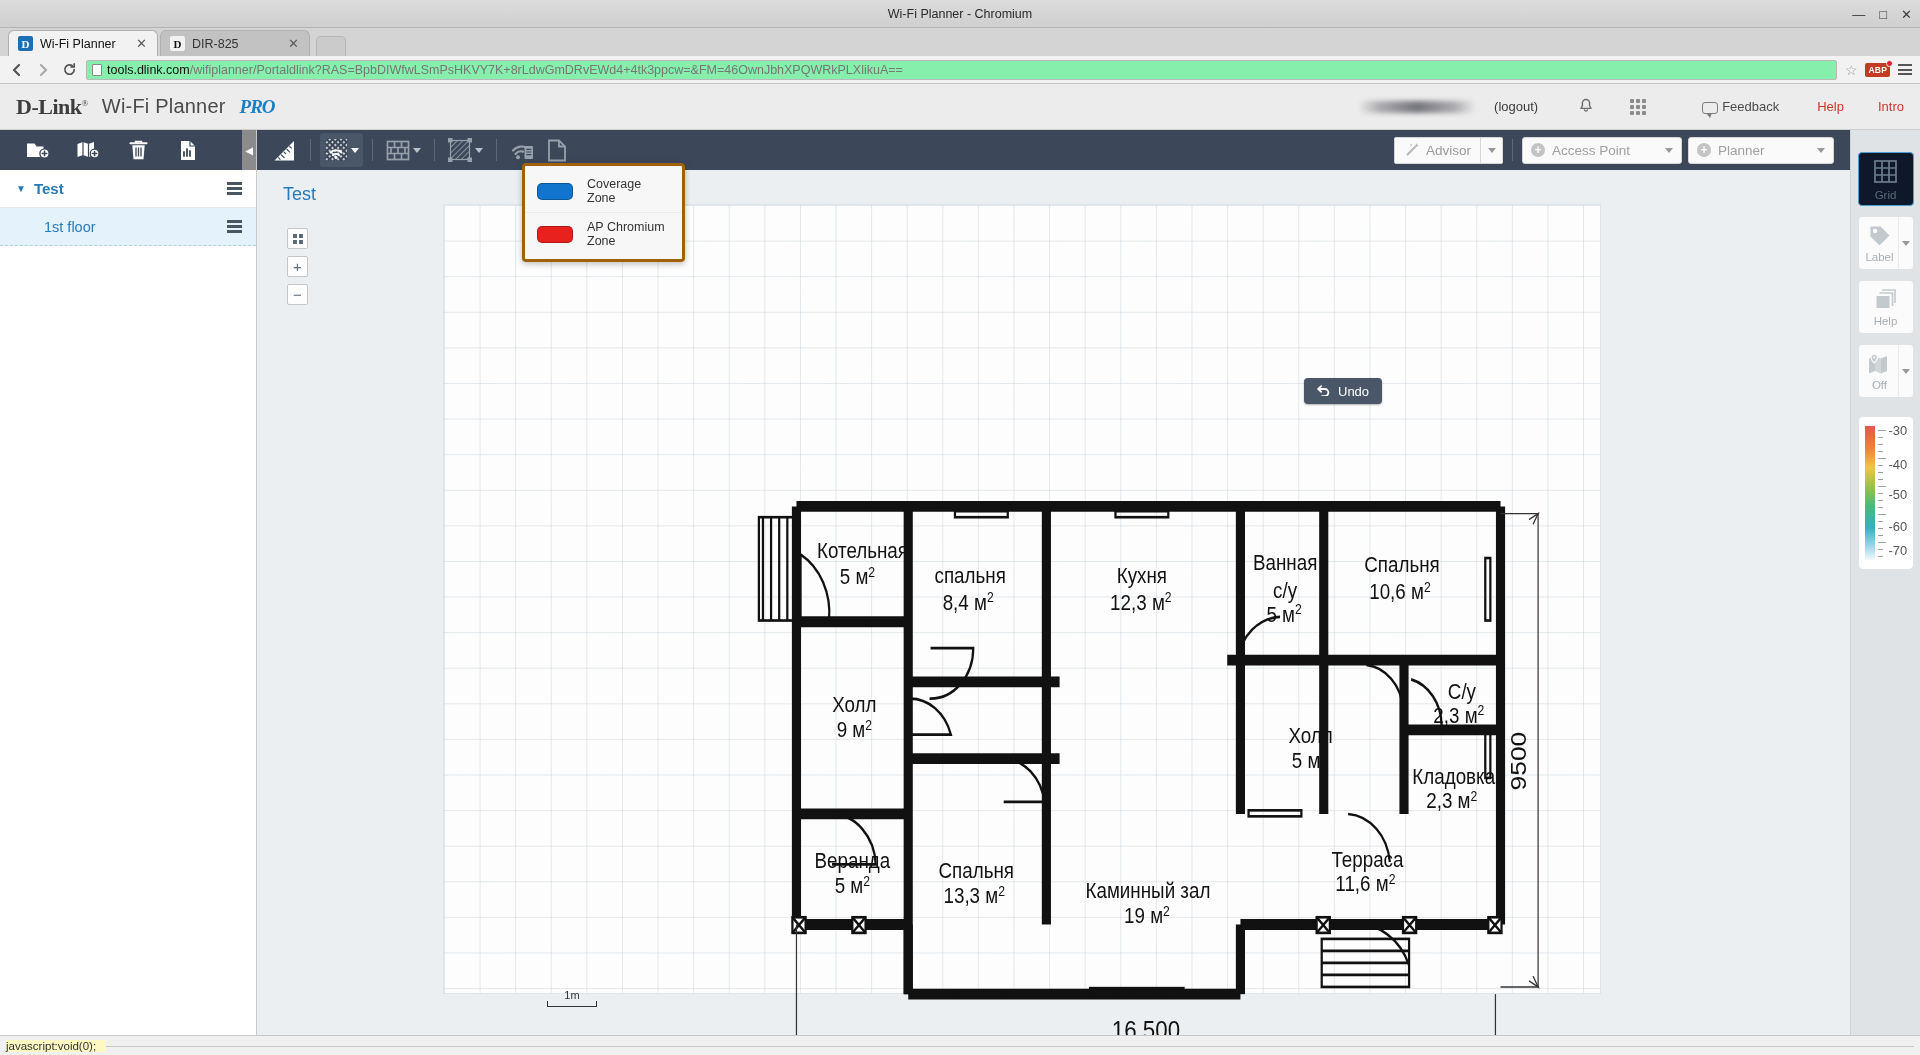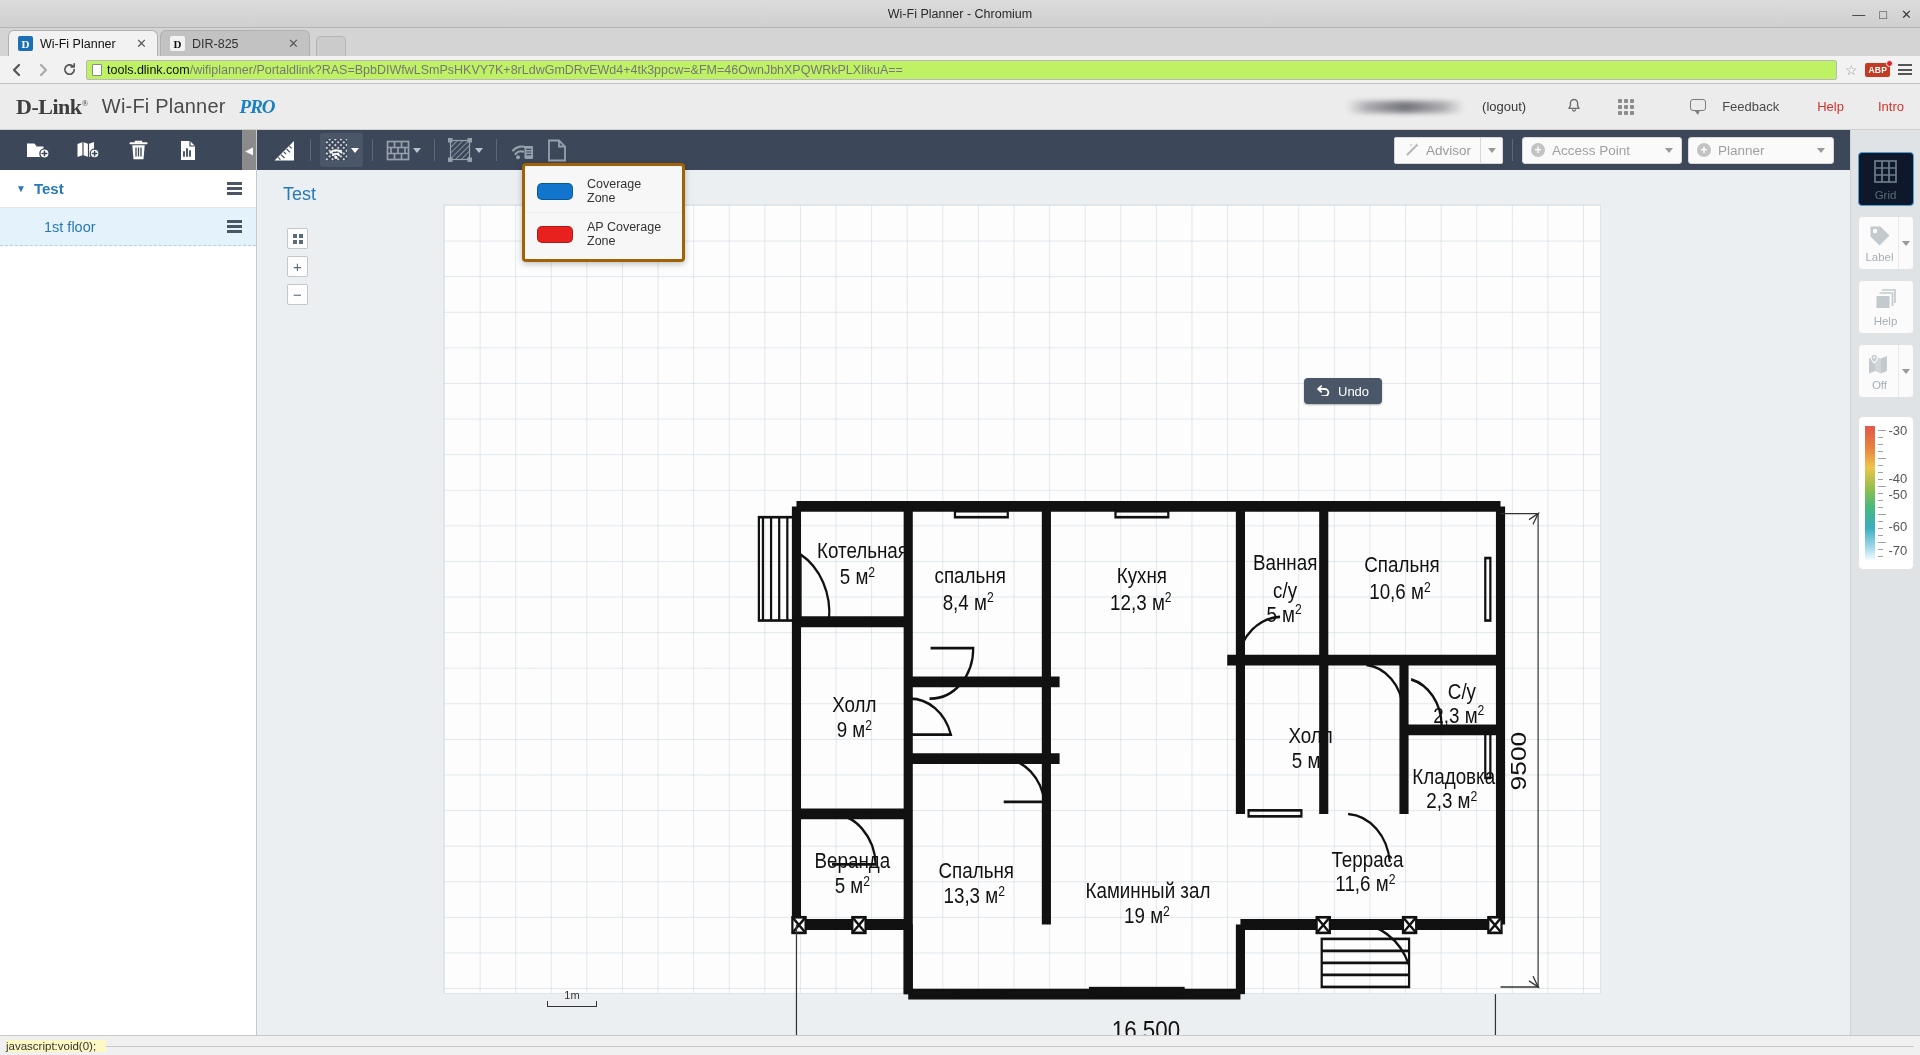--- a/index.html
+++ b/index.html
@@ -46,21 +46,21 @@
     border-radius:5px 5px 0 0; margin-left:4px;
   }
 
   .chrome-toolbar{
     height:28px; background:#f2f2f2; border-bottom:1px solid #c3c3c3;
     display:flex; align-items:center; padding:0 8px; gap:8px;
   }
   .nav-ico{ width:18px;height:18px; display:flex;align-items:center;justify-content:center; color:#555; font-size:14px; }
   .nav-ico.dim{ color:#aaa; }
   .urlbar{
-    flex:1; height:20px; background:#bef264; border:1px solid #b9b9b9; border-radius:2px;
+    flex:1; height:20px; background:#86efac; border:1px solid #b9b9b9; border-radius:2px;
     display:flex; align-items:center; padding:0 5px; gap:5px; font-size:12.5px;
     overflow:hidden; white-space:nowrap;
   }
   .url-doc{ width:10px;height:12px;border:1px solid #8a8a8a;border-radius:1px;background:#fff;flex:none; }
   .url-host{ color:#111; }
   .url-rest{ color:#777; }
   .url-text{ overflow:hidden; text-overflow:ellipsis; white-space:nowrap; }
   .tb-right{ display:flex;align-items:center;gap:8px; }
   .star{ color:#9a9a9a; font-size:14px; }
   .abp{ background:#c23b22;color:#fff;font-size:8.5px;font-weight:bold;border-radius:2px;padding:2px 3px;letter-spacing:.2px; position:relative;}
@@ -88,21 +88,21 @@
     width:118px; height:12px; border-radius:6px;
     background:linear-gradient(90deg,rgba(140,140,145,0) 0%,rgba(120,120,128,.55) 18%,rgba(85,85,95,.8) 50%,rgba(120,120,128,.55) 82%,rgba(140,140,145,0) 100%);
     filter:blur(2.4px);
   }
   .logout{ font-size:13px; color:#3a3a3a; margin-left:4px; }
   .hdr-ico{ color:#6d6d6d; font-size:16px; display:flex;align-items:center; }
   .grid9{ display:grid; grid-template-columns:repeat(3,4px); grid-template-rows:repeat(3,4px); gap:2px; }
   .grid9 i{ background:#8b8b8b; display:block; border-radius:1px; }
   .hdr-link{ font-size:13px; color:#4a4a4a; }
   .hdr-link.red{ color:#d0342c; }
-  .feedback-wrap{ display:flex;align-items:flex-start;gap:16px;padding-left:16px; }
+  .feedback-wrap{ display:flex;align-items:flex-end;gap:4px;padding-left:16px; }
   .bubble{
     width:16px;height:12px;border:1.6px solid #7d7d7d;border-radius:3px;position:relative;
   }
   .bubble:after{
     content:""; position:absolute; left:3px; bottom:-5px; width:0;height:0;
     border-left:4px solid transparent;border-right:2px solid transparent;border-top:5px solid #7d7d7d;
   }
 
   
   .app-body{ display:flex; height:calc(1055px - 28px - 28px - 28px - 46px - 20px); }
@@ -505,21 +505,21 @@
       </div>
       <div style="width:6px"></div>
 
       <div class="dropdown">
         <div class="dd-item">
           <span class="swatch" style="background:#1174cd"></span>
           <span>Coverage Zone</span>
         </div>
         <div class="dd-item">
           <span class="swatch" style="background:#e8211f"></span>
-          <span>AP Coverage Zone</span>
+          <span>AP Chromium Zone</span>
         </div>
       </div>
     </div>
 
     <div class="canvas-wrap">
       <div class="floor-tab">Test</div>
 
       <div class="mini-tools">
         <div class="mini-btn">
           <span class="dots4">
@@ -742,21 +742,21 @@
         <i style="top:88px;width:8px"></i>
           <i style="top:95px;width:5px"></i>
           <i style="top:102px;width:5px"></i>
         <i style="top:109px;width:5px"></i>
           <i style="top:116px;width:8px"></i>
           <i style="top:123px;width:5px"></i>
         <i style="top:130px;width:5px"></i>
       </div>
       <div class="legend-labels">
         <span style="top:4px">-30</span>
-        <span style="top:52px">-40</span>
+        <span style="top:38px">-40</span>
         <span style="top:68px">-50</span>
         <span style="top:100px">-60</span>
         <span style="top:124px">-70</span>
       </div>
     </div>
   </div>
 </div>
 
 <div class="statusbar">
   <span class="sb-text">javascript:void(0);</span>

